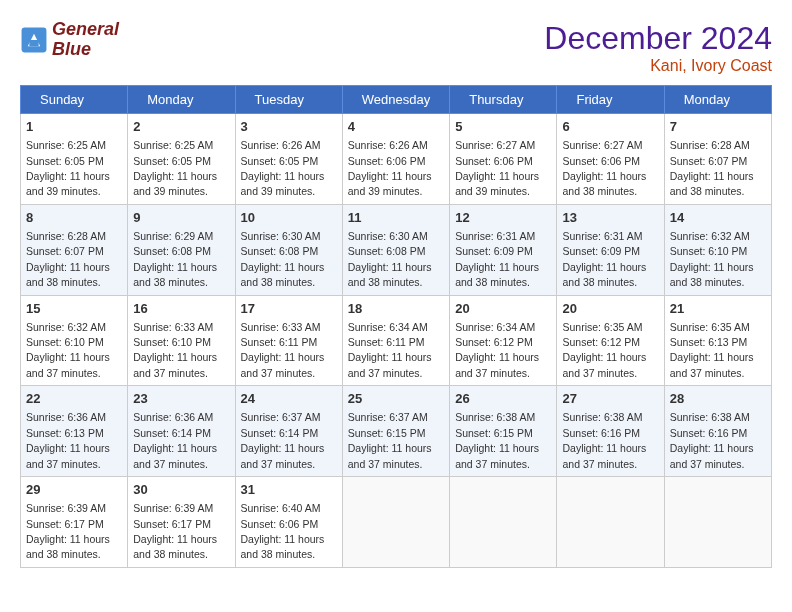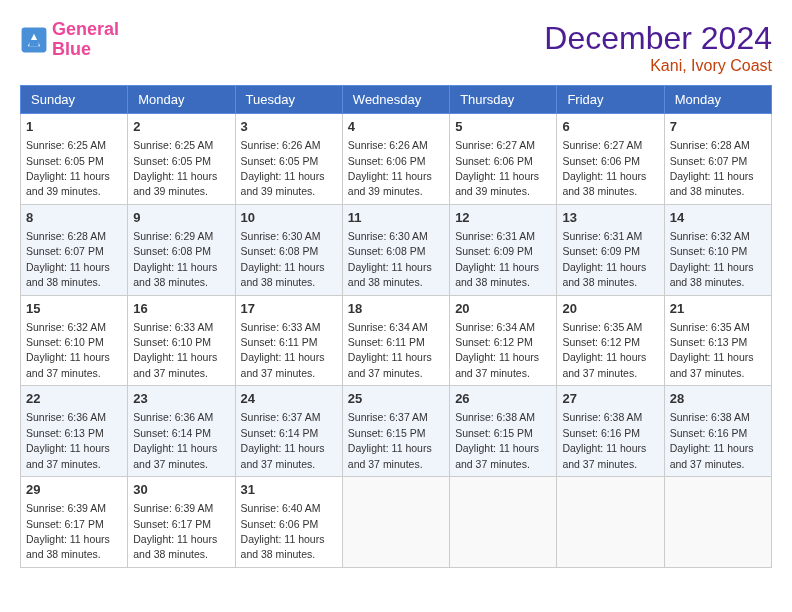--- a/index.html
+++ b/index.html
@@ -20,21 +20,21 @@
       display: flex;
       align-items: center;
       gap: 4px;
     }
     .logo-text {
       font-size: 18px;
       font-weight: bold;
       color: #333;
       line-height: 1.1;
     }
-    .logo-text span { color: #ec4899; }
+    .logo-text span { color: #7f1d1d; font-style: italic; }
     .logo-icon {
       width: 28px;
       height: 28px;
     }
     .title-block { text-align: right; }
     .title-block h1 {
       font-size: 32px;
       font-weight: normal;
       color: #4c1d95;
     }
@@ -44,21 +44,21 @@
       color: #c2410c;
     }
     table {
       width: 100%;
       border-collapse: collapse;
       font-size: 11px;
     }
     thead tr th {
       background-color: #3a6bbf;
       color: #fff;
-      padding: 6px 10px;
+      padding: 6px 19px;
       text-align: left;
       font-size: 13px;
       font-weight: normal;
       border: 1px solid #5a8bdf;
     }
     tbody tr td {
       vertical-align: top;
       padding: 4px 5px;
       border: 1px solid #ccc;
       color: #333;

